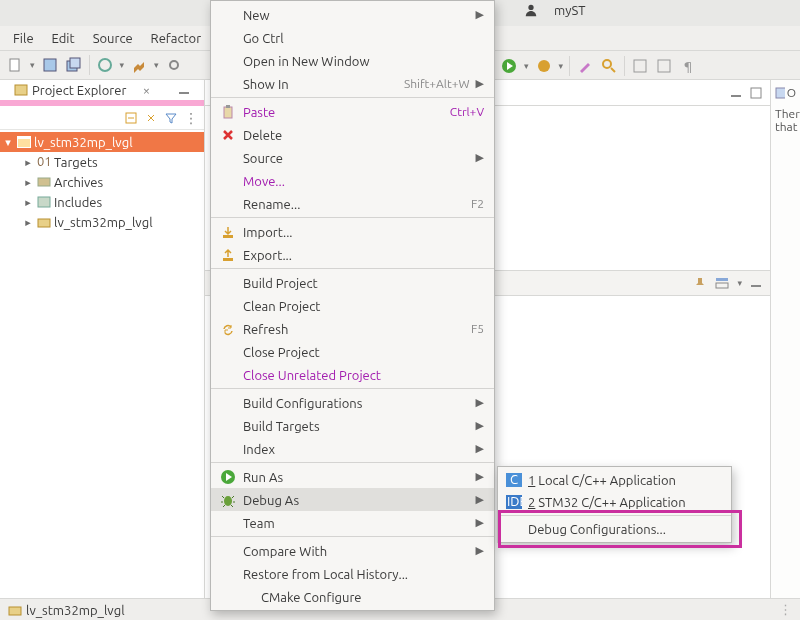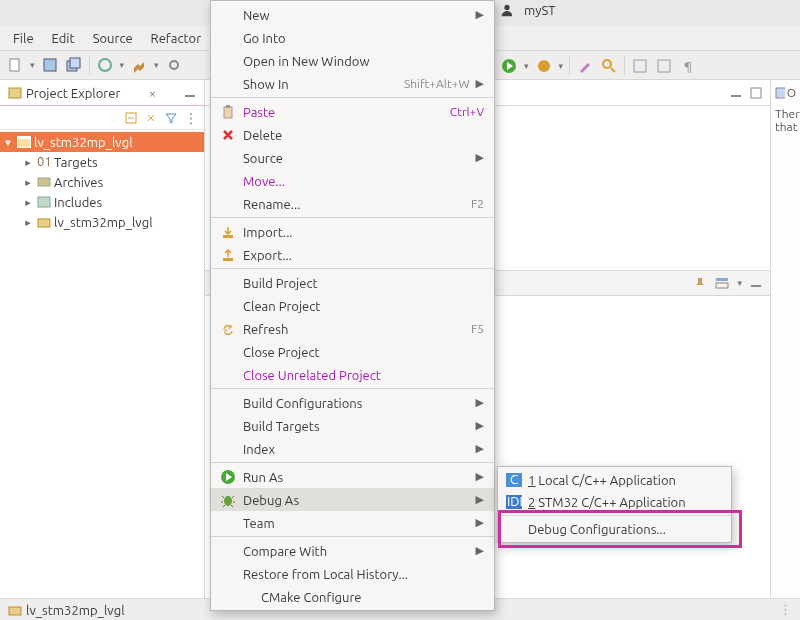--- a/index.html
+++ b/index.html
@@ -1,27 +1,27 @@
 <!DOCTYPE html>
 <html><head>
 <meta charset="utf-8">
 <style>
   * { box-sizing: border-box; margin: 0; padding: 0; font-family: "Ubuntu", "Segoe UI", sans-serif; font-size: 13px; color: #3a3a3a; }
   body { width: 800px; height: 620px; background: #f2f2f0; overflow: hidden; position: relative; }
   .titlebar { height: 26px; background: #e8e8e6; display: flex; align-items: center; }
   .title-text { position: absolute; left: 400px; transform: translateX(-60%); font-weight: bold; }
-  .myst { position: absolute; left: 500px; top: 3px; display: flex; align-items: center; gap: 10px; }
+  .myst { position: absolute; left: 524px; top: 3px; display: flex; align-items: center; gap: 16px; }
   .menubar { height: 24px; display: flex; align-items: center; padding: 0 6px; gap: 4px; background: #f0efed; }
   .menubar span { padding: 2px 7px; cursor: default; }
   .toolbar { height: 30px; display: flex; align-items: center; padding: 0 6px; gap: 6px; border-top: 1px solid #d8d8d6; border-bottom: 1px solid #d8d8d6; background: #efeeec; }
   .toolbar .tb-icon { width: 18px; height: 18px; display: inline-flex; align-items: center; justify-content: center; }
   .toolbar .sep { width: 1px; height: 20px; background: #d6d5d3; }
   .main { display: flex; height: 518px; }
   .explorer-col { width: 205px; border-right: 1px solid #d8d8d6; background: #fff; display: flex; flex-direction: column; }
-  .explorer-tab { height: 26px; display: flex; align-items: center; border-bottom: 1px solid #f9a8d4; padding: 0 8px; gap: 4px; }
+  .explorer-tab { height: 26px; display: flex; align-items: center; border-bottom: 6px solid #f9a8d4; padding: 0 14px; gap: 4px; }
   .explorer-tab .lbl { flex: 1; }
   .explorer-tb { height: 24px; display: flex; align-items: center; justify-content: flex-end; padding: 0 6px; gap: 6px; border-bottom: 1px solid #e6e6e4; }
   .tree { padding: 2px 0; font-size: 13px; }
   .tree .row { display: flex; align-items: center; height: 20px; padding-left: 2px; gap: 3px; }
   .tree .row.sel { background: #f07746; color: #fff; }
   .tree .row.sel span { color: #fff; }
   .tree .row .tw { width: 12px; text-align: center; color: #6b6b6b; font-size: 11px; }
   .tree .child { padding-left: 22px; }
   .editor-col { flex: 1; position: relative; background: #fff; }
   .editor-top { height: 26px; border-bottom: 1px solid #d8d8d6; display: flex; align-items: center; justify-content: flex-end; padding: 0 8px; gap: 8px; }
@@ -293,21 +293,21 @@
 </div>
 
 <div class="ctx" id="ctx">
     <div class="item">
       <span class="ic"></span>
       <span class="lbl">New</span>
       <span class="sub">▶</span>
     </div>
     <div class="item">
       <span class="ic"></span>
-      <span class="lbl">Go Into</span>
+      <span class="lbl">Go Ctrl</span>
     </div>
     <div class="item">
       <span class="ic"></span>
       <span class="lbl">Open in New Window</span>
     </div>
     <div class="item">
       <span class="ic"></span>
       <span class="lbl">Show In</span>
       <span class="accel">Shift+Alt+W</span>
       <span class="sub">▶</span>

